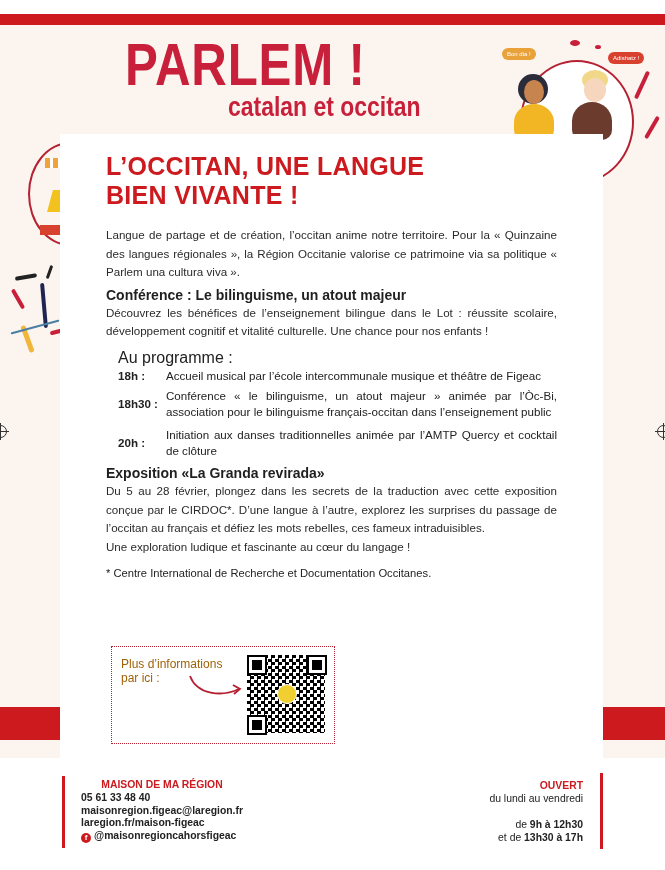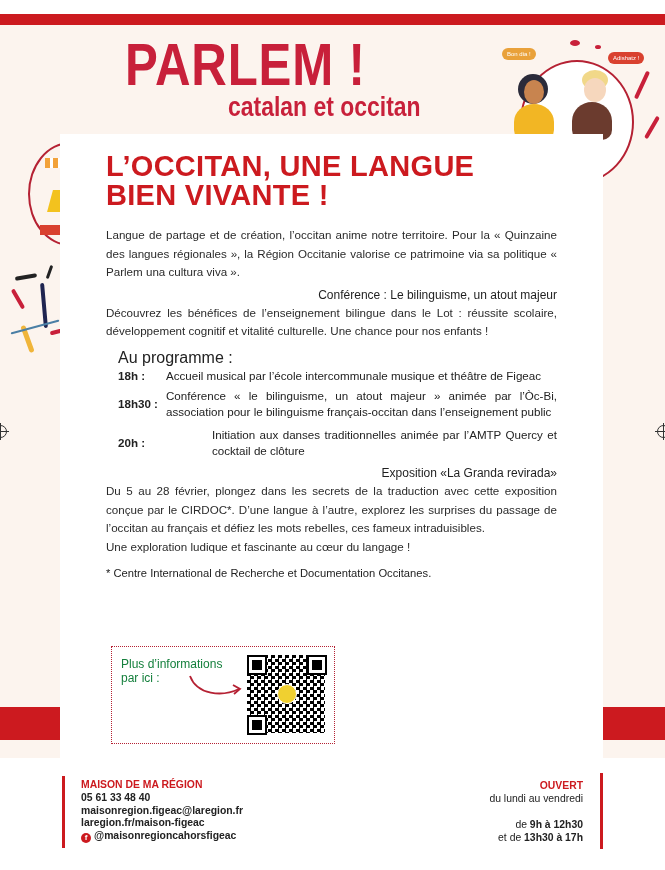--- a/index.html
+++ b/index.html
@@ -42,49 +42,49 @@
   .stand { position:absolute; left:40px; top:225px; width:22px; height:10px; background:#d9412f; }
   .stroke { position:absolute; border-radius:6px; }
 
   .reg-mark { position:absolute; width:11px; height:11px; border:1px solid #333; border-radius:50%; }
   .reg-mark::before { content:""; position:absolute; left:-3px; top:5px; width:17px; height:1px; background:#333; }
   .reg-mark::after { content:""; position:absolute; left:5px; top:-3px; width:1px; height:17px; background:#333; }
 
   
   .card { position:absolute; left:60px; top:134px; width:543px; height:624px; background:#ffffff; }
   .content { position:absolute; left:106px; top:152px; width:451px; color:#222; }
-  .headline { font-family:"Liberation Sans", sans-serif; font-weight:900; font-size:29px; line-height:29px; color:#cc1a1f; margin:0; letter-spacing:0.3px; }
+  .headline { font-family:"Liberation Sans", sans-serif; font-weight:900; font-size:25px; line-height:29px; color:#cc1a1f; margin:0; letter-spacing:0.3px; }
   .para { font-size:11.6px; line-height:18.5px; margin:0; text-align:justify; color:#2a2a2a; }
   .intro { margin-top:16px; }
-  .sec-title { font-weight:400; font-size:12px; line-height:18px; margin-top:4px; color:#1f1f1f;text-align:right; }
+  .sec-title { font-weight:700; font-size:14px; line-height:18px; margin-top:4px; color:#1f1f1f; }
   .prog-label { font-size:16px; line-height:17px; margin:8px 0 2px 12px; }
   .prog-row { display:flex; margin-left:12px; font-size:11.6px; line-height:15.5px; margin-bottom:5px;align-items:center; }
   .prog-time { font-weight:700; width:48px; flex:none; }
   .prog-text { flex:1; text-align:justify; }
-  .prog-row.gap { margin-top:8px;gap:46px; }
+  .prog-row.gap { margin-top:8px; }
   .expo-title { margin-top:6px; }
   .note { font-size:11.2px; line-height:18px; margin-top:8px; }
 
   .info-box { position:absolute; left:111px; top:646px; width:222px; height:96px; border:1px dotted #b52133; }
-  .info-text { position:absolute; left:9px; top:10px; font-size:12px; line-height:14px; color:#15803d; }
+  .info-text { position:absolute; left:9px; top:10px; font-size:12px; line-height:14px; color:#a16207; }
   .arrow { position:absolute; left:75px; top:26px; width:60px; height:30px; }
   .qr { position:absolute; left:135px; top:8px; width:78px; height:78px;
     background:
       linear-gradient(#000,#000) 0 0/18px 18px no-repeat,
       linear-gradient(#000,#000) 60px 0/18px 18px no-repeat,
       linear-gradient(#000,#000) 0 60px/18px 18px no-repeat,
       repeating-conic-gradient(#000 0 25%, #fff 0 50%) 0 0/7px 7px;
   }
   .qr-finder { position:absolute; width:10px; height:10px; border:3px solid #fff; background:#000; outline:2px solid #000; }
   .qr-logo { position:absolute; left:30px; top:29px; width:18px; height:18px; border-radius:50%; background:#f0d030; border:1px solid #fff; }
 
   .footer-bar-l { position:absolute; left:62px; top:776px; width:3px; height:72px; background:#cc1a1f; }
   .footer-bar-r { position:absolute; left:600px; top:773px; width:3px; height:76px; background:#cc1a1f; }
   .footer-left { position:absolute; left:81px; top:779px; font-size:10.4px; line-height:12.8px; font-weight:700; color:#222; }
-  .footer-left .name { color:#cc1a1f; }
+  .footer-left .name { color:#cc1a1f;text-align:center; }
   .fb-icon { display:inline-block; width:10px; height:10px; border-radius:50%; background:#cc1a1f; color:#fff; font-size:8px; line-height:10px; text-align:center; margin-right:3px; vertical-align:-1px; }
   .footer-right { position:absolute; right:82px; top:779px; text-align:right; font-size:10.4px; line-height:13px; color:#222; }
   .footer-right .open { color:#cc1a1f; font-weight:800; }
   .footer-right b { font-weight:800; }
   .spacer { height:13px; }
 </style>
 </head>
 <body>
 
 <div class="page-bg"></div>

